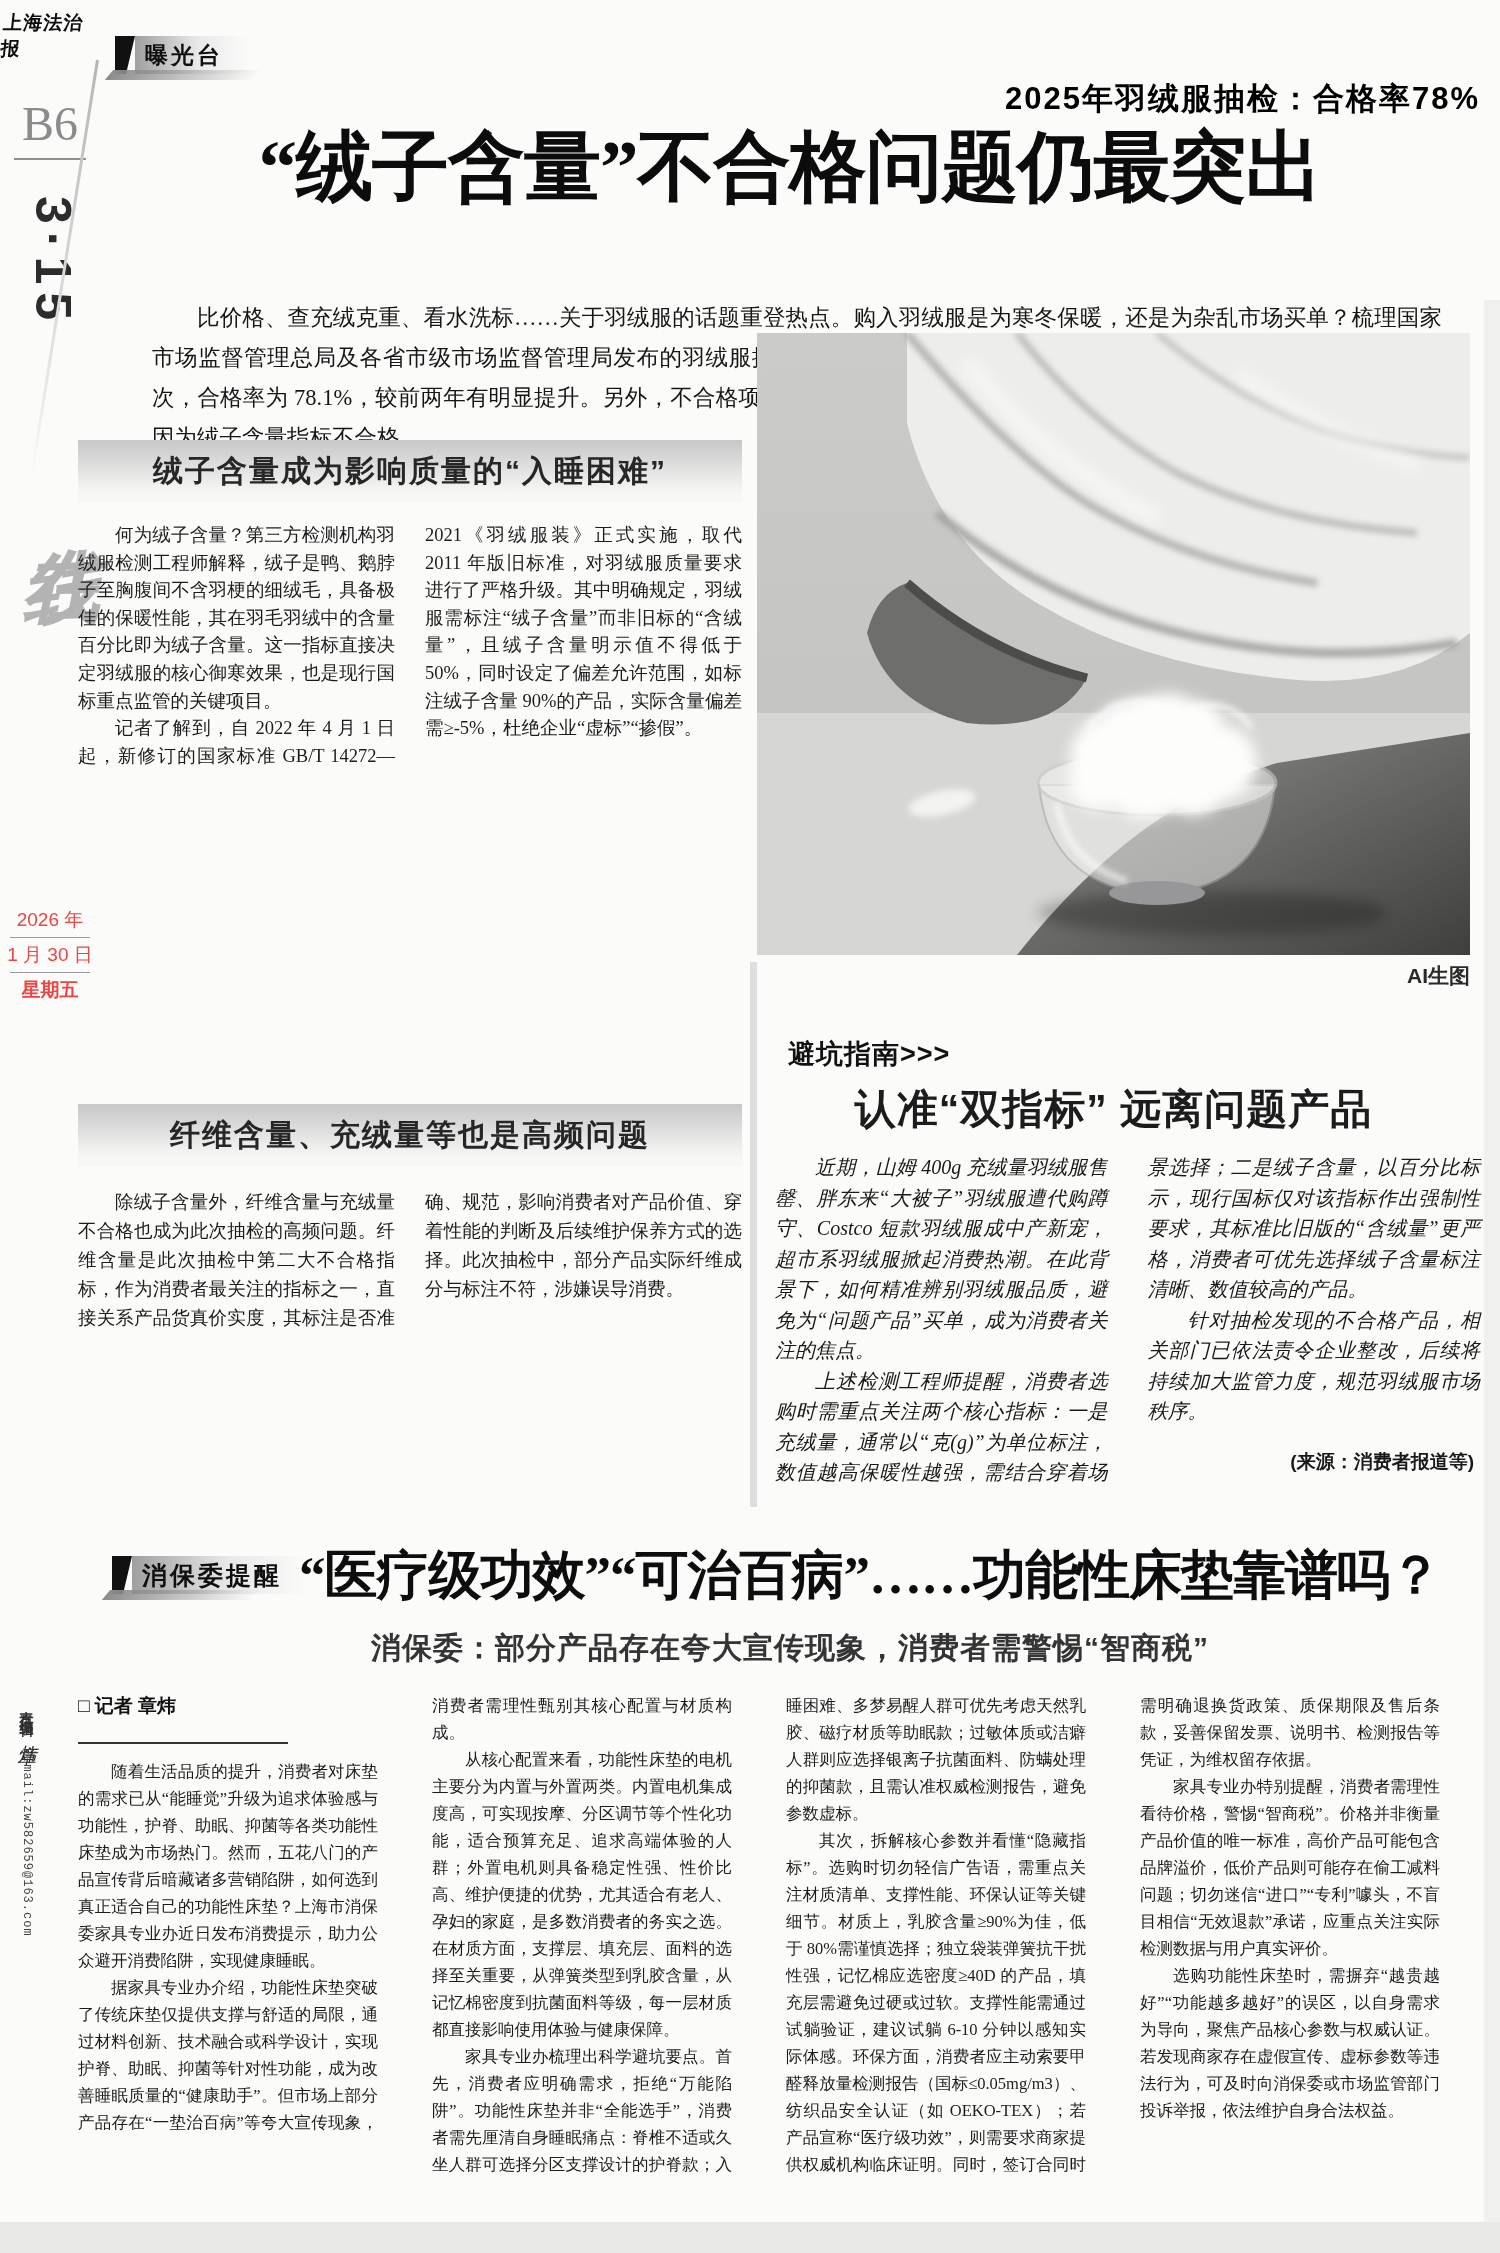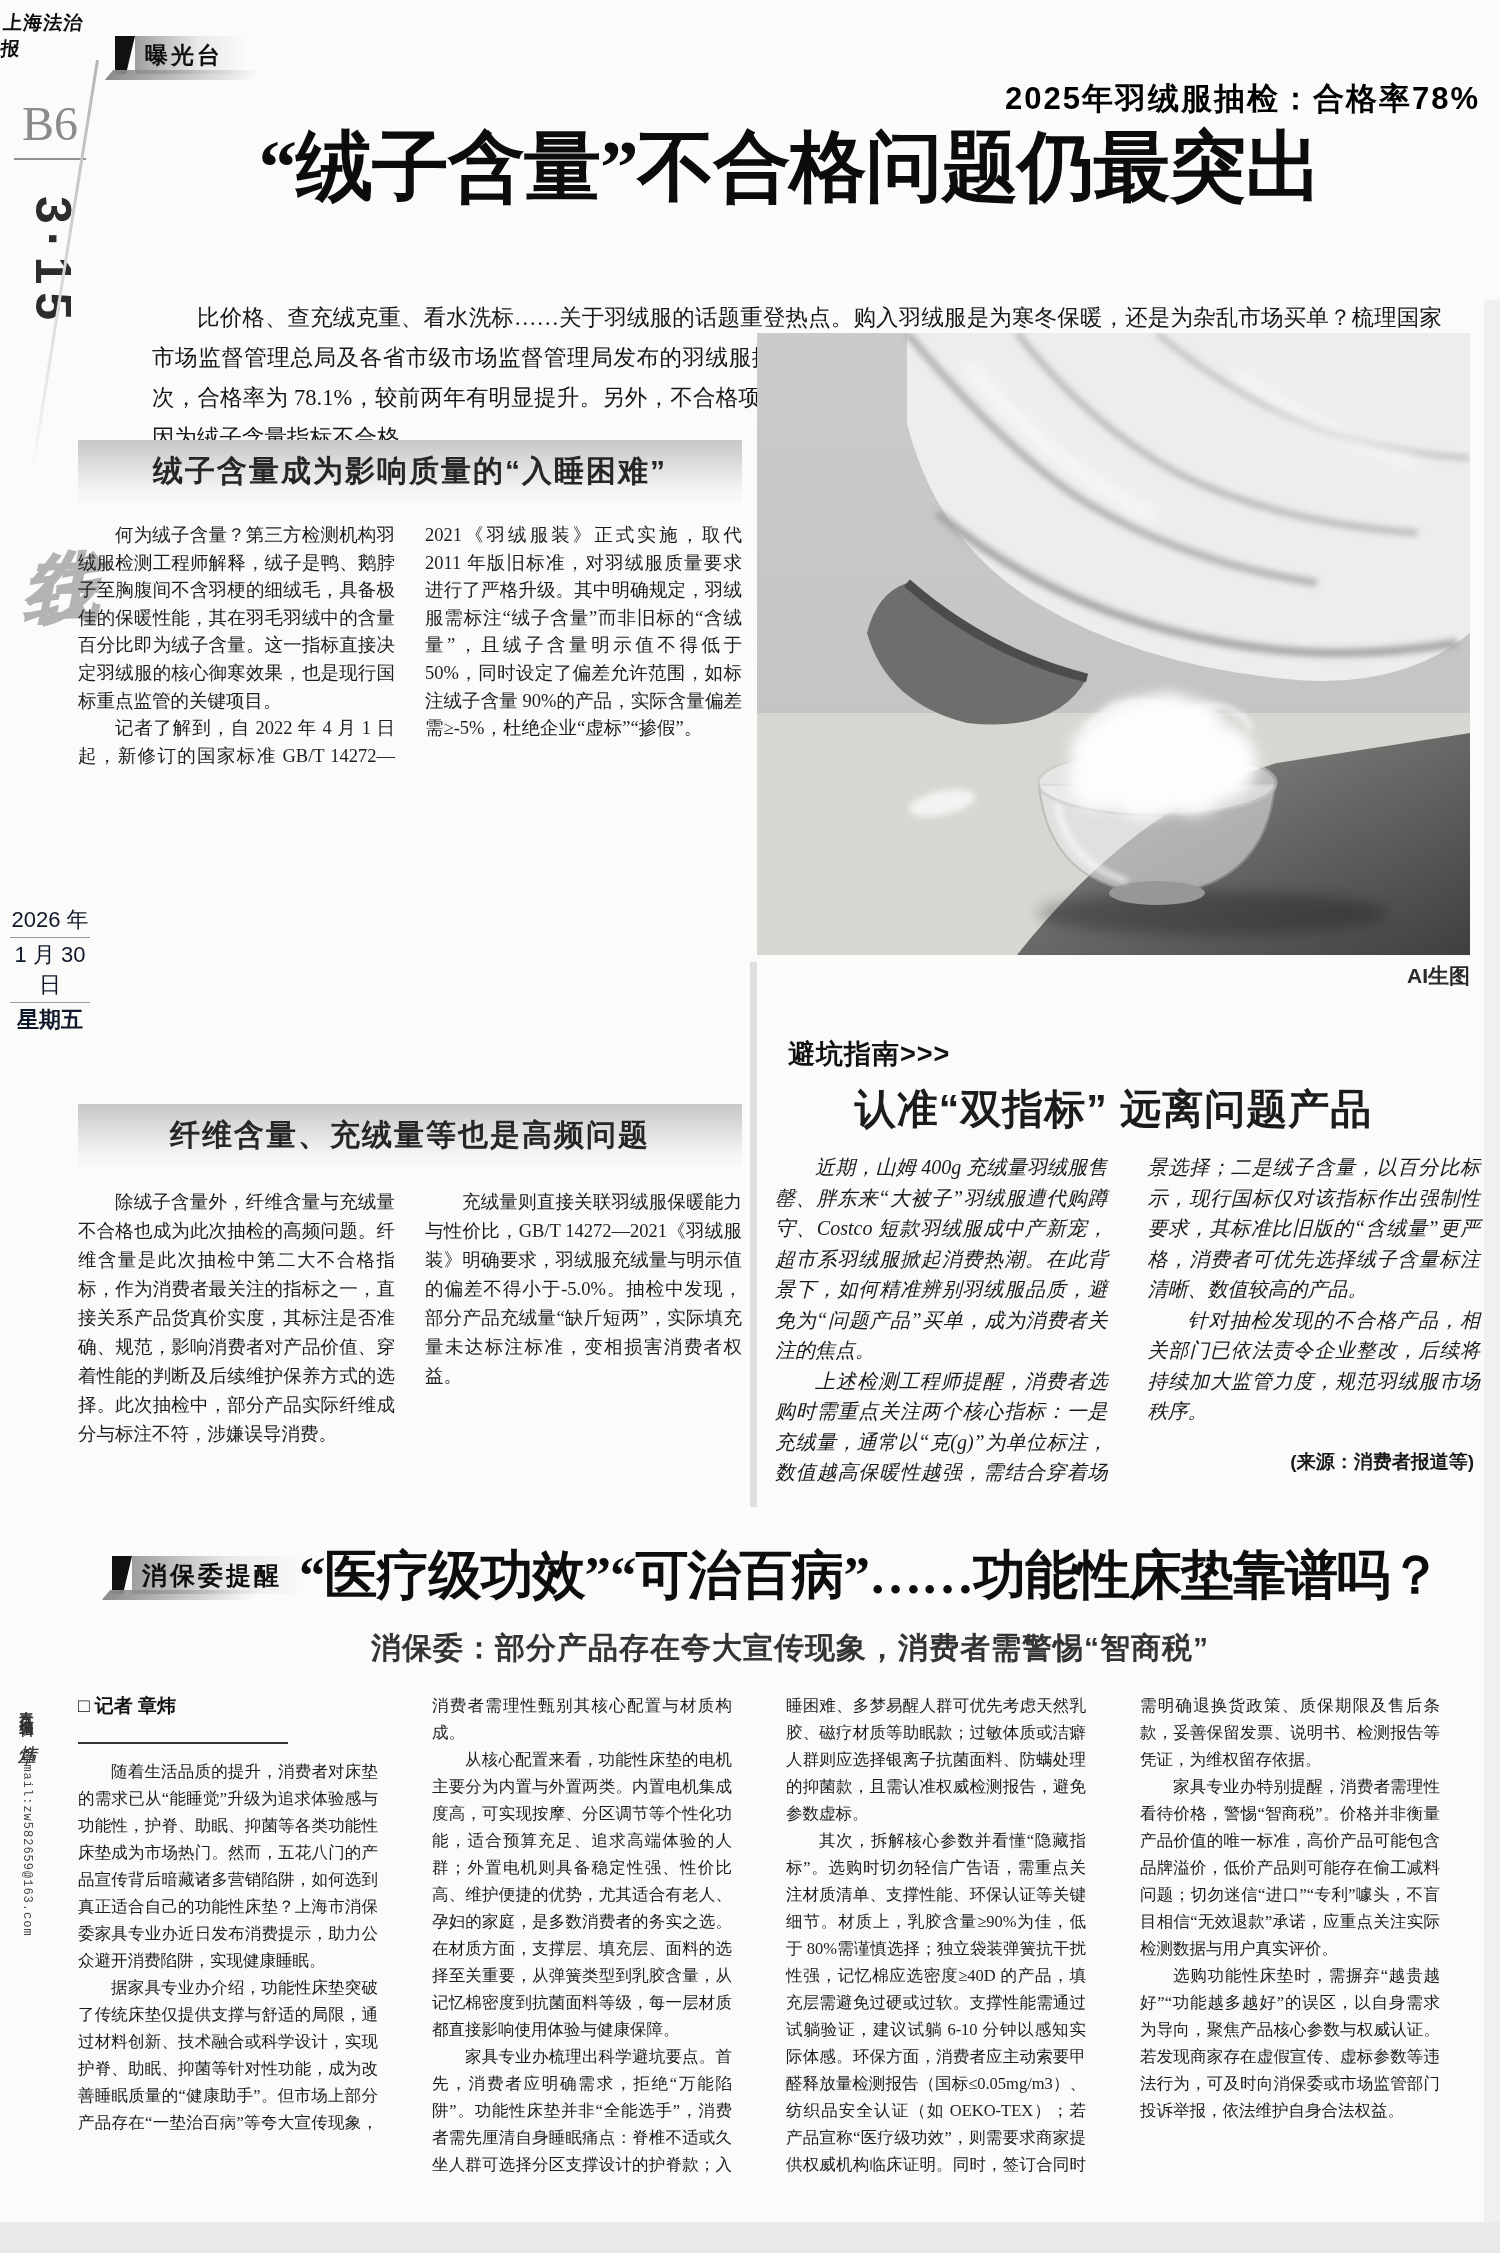--- a/index.html
+++ b/index.html
@@ -15,21 +15,21 @@
 
   
   #masthead{left:0;top:0;width:100px;height:2253px;}
   .paper-name{left:2px;top:10px;width:96px;font-weight:900;font-size:19px;
     letter-spacing:1px;color:#0d0d0d;transform:skewX(-6deg);}
   .page-no{left:0;top:96px;width:100px;text-align:center;font-size:48px;color:#8b8b8b;}
   .page-no-rule{left:14px;top:158px;width:72px;height:0;border-top:2px solid #8f8f8f;}
   .section-no{left:24px;top:196px;height:250px;font-size:50px;font-weight:700;color:#2c2c2c;letter-spacing:8px;}
   .section-name{left:10px;top:486px;height:340px;font-size:78px;font-weight:700;
     color:#b3b3b3;font-style:italic;transform:rotate(-2deg);}
-  .date-block{left:6px;top:905px;width:88px;text-align:center;color:#0f172a;font-size:22px;line-height:30px;}
+  .date-block{left:6px;top:905px;width:88px;text-align:center;color:#ef4444;font-size:19px;line-height:30px;}
   .date-block .rule{border-top:1.5px solid #9a9a9a;margin:2px 4px;}
   .weekday{font-weight:700;}
   .editor-block{left:14px;top:1700px;height:520px;color:#2e2e2e;}
   .editor-label{font-size:14px;font-weight:700;letter-spacing:4px;}
   .editor-name{font-size:19px;font-style:italic;margin-top:10px;}
   .editor-mail{font-size:12px;color:#444;letter-spacing:1px;margin-top:14px;
     font-family:"Liberation Mono","DejaVu Sans Mono",monospace;}
   .diag{left:96px;top:60px;width:3px;height:420px;
     background:linear-gradient(#b5b5b5,#e9e9e9 80%,transparent);transform:rotate(9deg);transform-origin:top;}
 
@@ -125,21 +125,20 @@
 
 <div class="abs banner sans" style="left:78px;top:440px;">绒子含量成为影响质量的“入睡困难”</div>
 <div id="body1" class="abs cols2 serif">
     <p>何为绒子含量？第三方检测机构羽绒服检测工程师解释，绒子是鸭、鹅脖子至胸腹间不含羽梗的细绒毛，具备极佳的保暖性能，其在羽毛羽绒中的含量百分比即为绒子含量。这一指标直接决定羽绒服的核心御寒效果，也是现行国标重点监管的关键项目。</p>
     <p>记者了解到，自 2022 年 4 月 1 日起，新修订的国家标准 GB/T 14272—2021《羽绒服装》正式实施，取代 2011 年版旧标准，对羽绒服质量要求进行了严格升级。其中明确规定，羽绒服需标注“绒子含量”而非旧标的“含绒量”，且绒子含量明示值不得低于 50%，同时设定了偏差允许范围，如标注绒子含量 90%的产品，实际含量偏差需≥-5%，杜绝企业“虚标”“掺假”。</p>
   </div>
 
 <div id="banner2" class="abs banner sans">纤维含量、充绒量等也是高频问题</div>
 <div id="body2" class="abs cols2 serif">
     <p>除绒子含量外，纤维含量与充绒量不合格也成为此次抽检的高频问题。纤维含量是此次抽检中第二大不合格指标，作为消费者最关注的指标之一，直接关系产品货真价实度，其标注是否准确、规范，影响消费者对产品价值、穿着性能的判断及后续维护保养方式的选择。此次抽检中，部分产品实际纤维成分与标注不符，涉嫌误导消费。</p>
-    <p>充绒量则直接关联羽绒服保暖能力与性价比，GB/T 14272—2021《羽绒服装》明确要求，羽绒服充绒量与明示值的偏差不得小于-5.0%。抽检中发现，部分产品充绒量“缺斤短两”，实际填充量未达标注标准，变相损害消费者权益。</p>
   </div>
 
 <div class="abs vdivider"></div>
 
 <div id="photo" class="abs">
   <svg width="713" height="622" viewBox="0 0 713 622">
     <defs>
       <linearGradient id="bg" x1="0" y1="0" x2="0" y2="1">
         <stop offset="0" stop-color="#cbcbca"></stop>
           <stop offset="1" stop-color="#c0c0bf"></stop>

